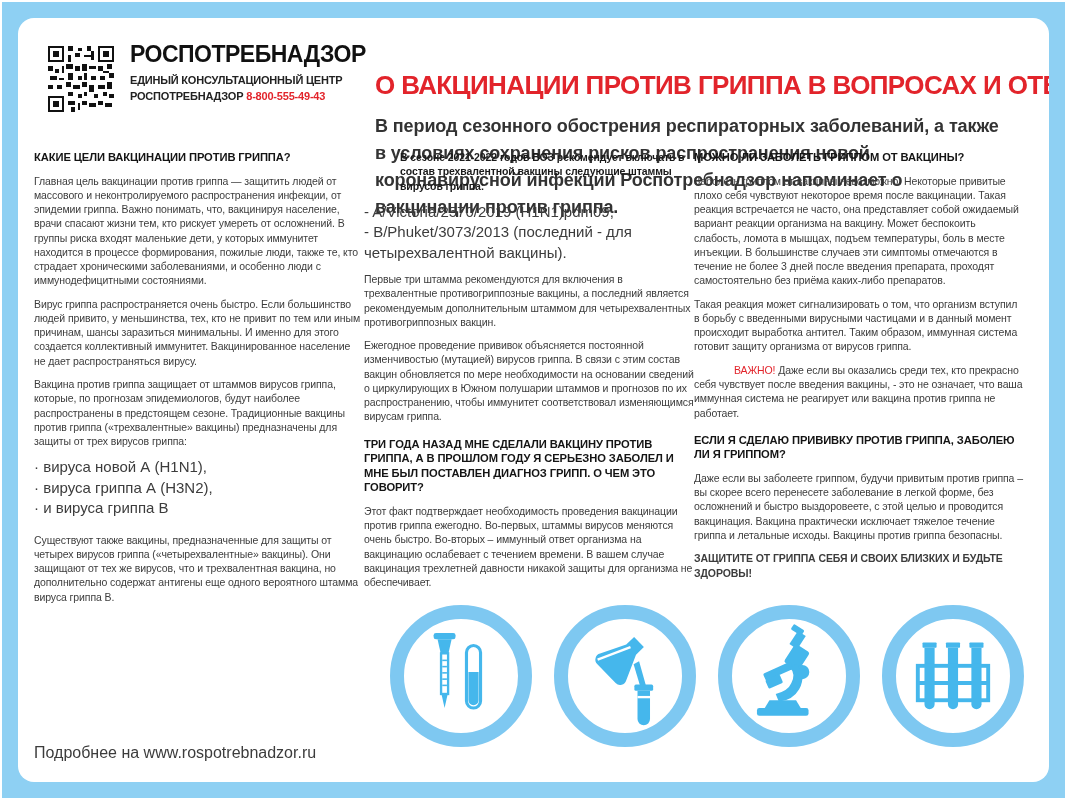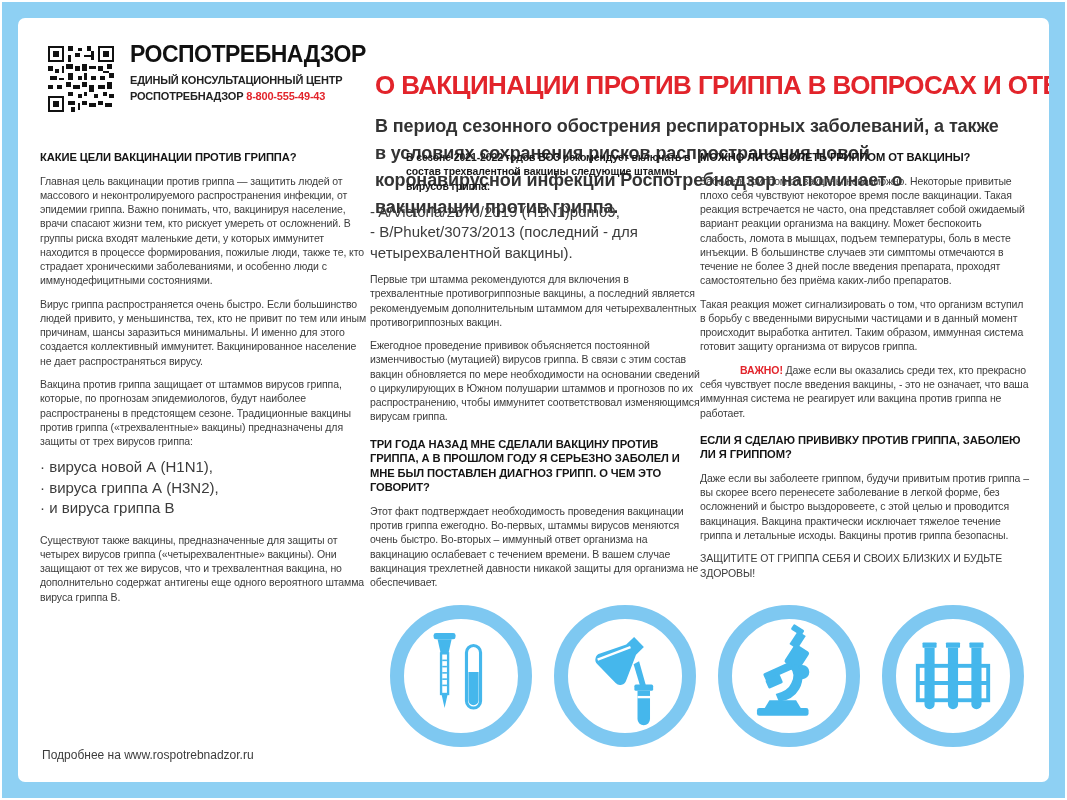--- a/index.html
+++ b/index.html
@@ -3,60 +3,60 @@
 <meta charset="utf-8">
 <style>
   * { box-sizing: border-box; }
   html,body { margin:0; padding:0; }
   body {
     width:1067px; height:800px;
     font-family:"Liberation Sans", sans-serif;
     background:#8ed0f3;
   }
   .poster { position:relative; width:1067px; height:800px; background:#8ed0f3; border:2px solid #ffffff; overflow:hidden; }
-  .sheet  { position:absolute; left:16px; top:16px; right:16px; bottom:16px; background:#ffffff; border-radius:7px; overflow:hidden; }
+  .sheet  { position:absolute; left:16px; top:16px; right:16px; bottom:16px; background:#ffffff; border-radius:16px; overflow:hidden; }
 
   
   .header { position:absolute; left:30px; top:24px; right:20px; height:105px; }
   .qr { position:absolute; left:0; top:4px; width:66px; height:66px; }
   .org-block { position:absolute; left:82px; top:0; width:250px; }
   .org-name { font-size:23px; font-weight:700; letter-spacing:-0.5px; color:#111; line-height:1.05; }
   .org-sub { margin-top:7px; font-size:11px; font-weight:700; color:#222; line-height:1.45; letter-spacing:-0.2px; }
   .phone { color:#e2242b; }
 
   .headline-block { position:absolute; left:327px; top:30px; right:18px; }
   .headline { color:#e2242b; font-weight:700; font-size:26px; letter-spacing:-0.6px; line-height:1.05; white-space:nowrap; }
   .subtitle { margin-top:14px; font-size:18px; font-weight:700; color:#333; line-height:1.5; max-width:690px; letter-spacing:-0.1px; }
 
   
-  .columns { position:absolute; left:22px; top:132px; width:990px; display:flex; gap:0; }
+  .columns { position:absolute; left:16px; top:132px; width:990px; display:flex; gap:0; }
   .col { flex:1 1 0; min-width:0; }
   .col h3 { margin:13px 0 9px 0; font-size:11.2px; font-weight:700; color:#141414; line-height:1.3; letter-spacing:-0.1px; }
   .col h3:first-child { margin-top:0; }
   .col p { margin:0 0 9px 0; font-size:10.5px; color:#3c3c3c; line-height:1.36; letter-spacing:-0.1px; }
   .col p.bold { font-weight:700; color:#1a1a1a;margin-left:36px; }
   .col ul { margin:0 0 9px 0; padding:0; list-style:none; }
   .col ul li { font-size:15px; color:#3c3c3c; line-height:1.36; }
   .col ul.gap-after { margin-bottom:14px; }
-  .important-label { color:#e2242b; font-weight:700;padding-left:40px; }
-  .closing { color:#e2242b; font-weight:400; font-size:10.8px; }
+  .important-label { color:#e2242b; font-weight:400;padding-left:40px; }
+  .closing { color:#e2242b; font-weight:700; font-size:10.8px; }
 
   
   .icons-row { position:absolute; left:372px; top:587px; display:flex; gap:22px; }
   .icon-circle {
     width:142px; height:142px; border-radius:50%;
     border:14px solid #7ec8f1; background:#fff;
     display:flex; align-items:center; justify-content:center;
   }
   .icon-circle svg { width:86px; height:104px; }
   .glyph { fill:#45b7ec; }
   .glyph-stroke { fill:none; stroke:#45b7ec; }
 
   
-  .footer { position:absolute; left:24px; bottom:20px; font-size:12px; color:#3c3c3c; }
+  .footer { position:absolute; left:16px; bottom:20px; font-size:16px; color:#3c3c3c; }
 </style>
 </head>
 <body>
 
 <div class="poster">
   <div class="sheet">
 
     <div class="header">
       <svg class="qr" viewBox="0 0 29 29" shape-rendering="crispEdges">
         <rect x="0" y="0" width="29" height="29" fill="#fff"></rect>

